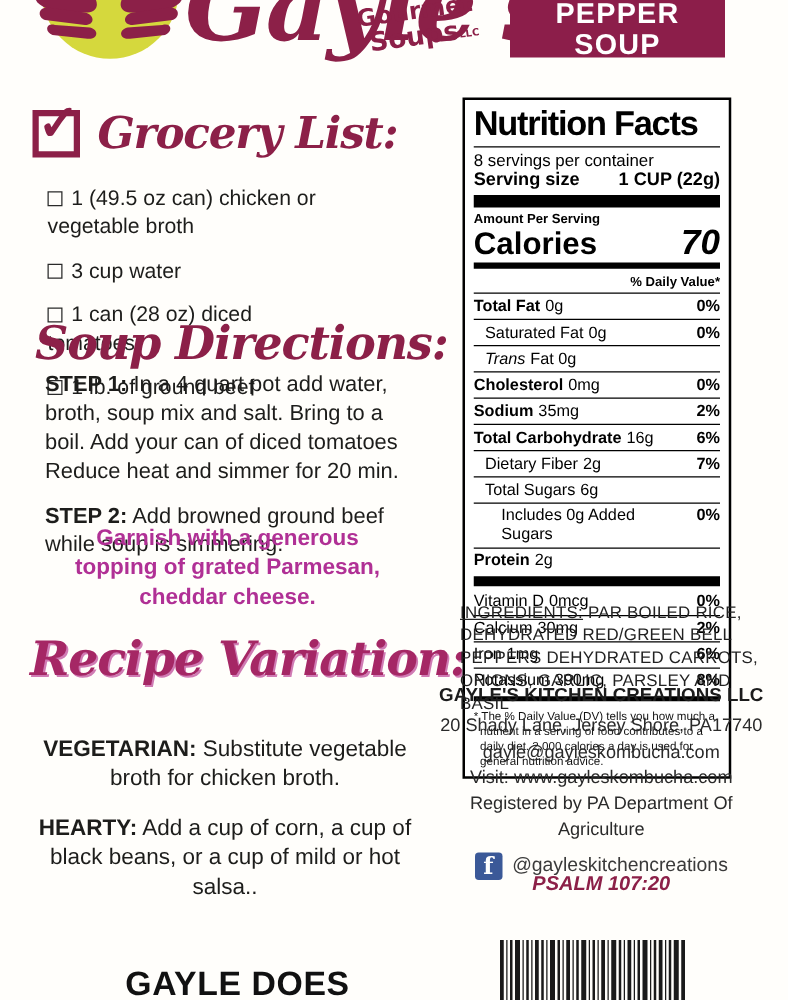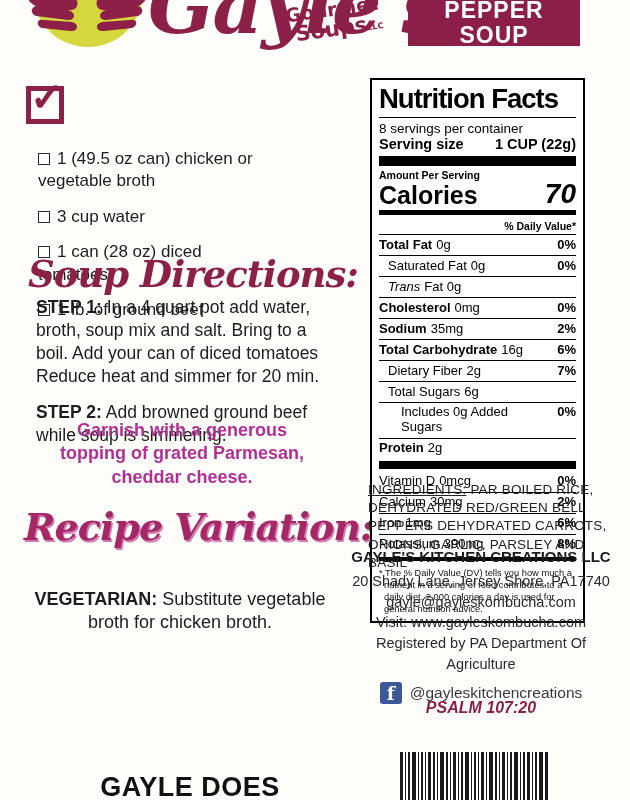--- a/index.html
+++ b/index.html
@@ -129,38 +129,40 @@
   </div>
   <div class="product-box">
     <div>PEPPER</div>
     <div>SOUP</div>
   </div>
 
   <div class="grocery-head">
     <div class="big-checkbox">
         <span class="mark">✓</span>
       </div>
+    <div class="script-head">Grocery List:</div>
   </div>
   <div class="grocery-items">
     <div class="g-item"><span class="sq"></span><span>1 (49.5 oz can) chicken or vegetable broth</span></div>
     <div class="g-item"><span class="sq"></span><span>3 cup water</span></div>
     <div class="g-item"><span class="sq"></span><span>1 can (28 oz) diced tomatoes</span></div>
     <div class="g-item"><span class="sq"></span><span>1 lb. of ground beef</span></div>
   </div>
 
   <div class="script-head soup-head">Soup Directions:</div>
   <div class="steps">
     <div class="step"><span class="b">STEP 1:</span> <span>In a 4 quart pot add water, broth, soup mix and salt.  Bring to a boil. Add your can of diced tomatoes Reduce heat and simmer for 20 min.</span></div>
     <div class="step"><span class="b">STEP 2:</span> <span>Add browned ground beef while soup is simmering.</span></div>
   </div>
   <div class="garnish">Garnish with a generous topping of grated Parmesan, cheddar cheese.</div>
 
   <div class="script-head recipe-head">Recipe Variation:</div>
   <div class="variations">
     <div class="variation"><span class="b">VEGETARIAN:</span> <span>Substitute vegetable broth for chicken broth.</span></div>
+    <div class="variation"><span class="b">HEARTY:</span> <span>Add a cup of corn, a cup of black beans, or a cup of mild or hot salsa..</span></div>
   </div>
   <div class="gayle-does">GAYLE DOES</div>
 
   <div class="nf">
     <div class="nf-title">Nutrition Facts</div>
     <div class="nf-serv1">8 servings per container</div>
     <div class="nf-serv2">
       <span>Serving size</span>
       <span>1 CUP (22g)</span>
     </div>

